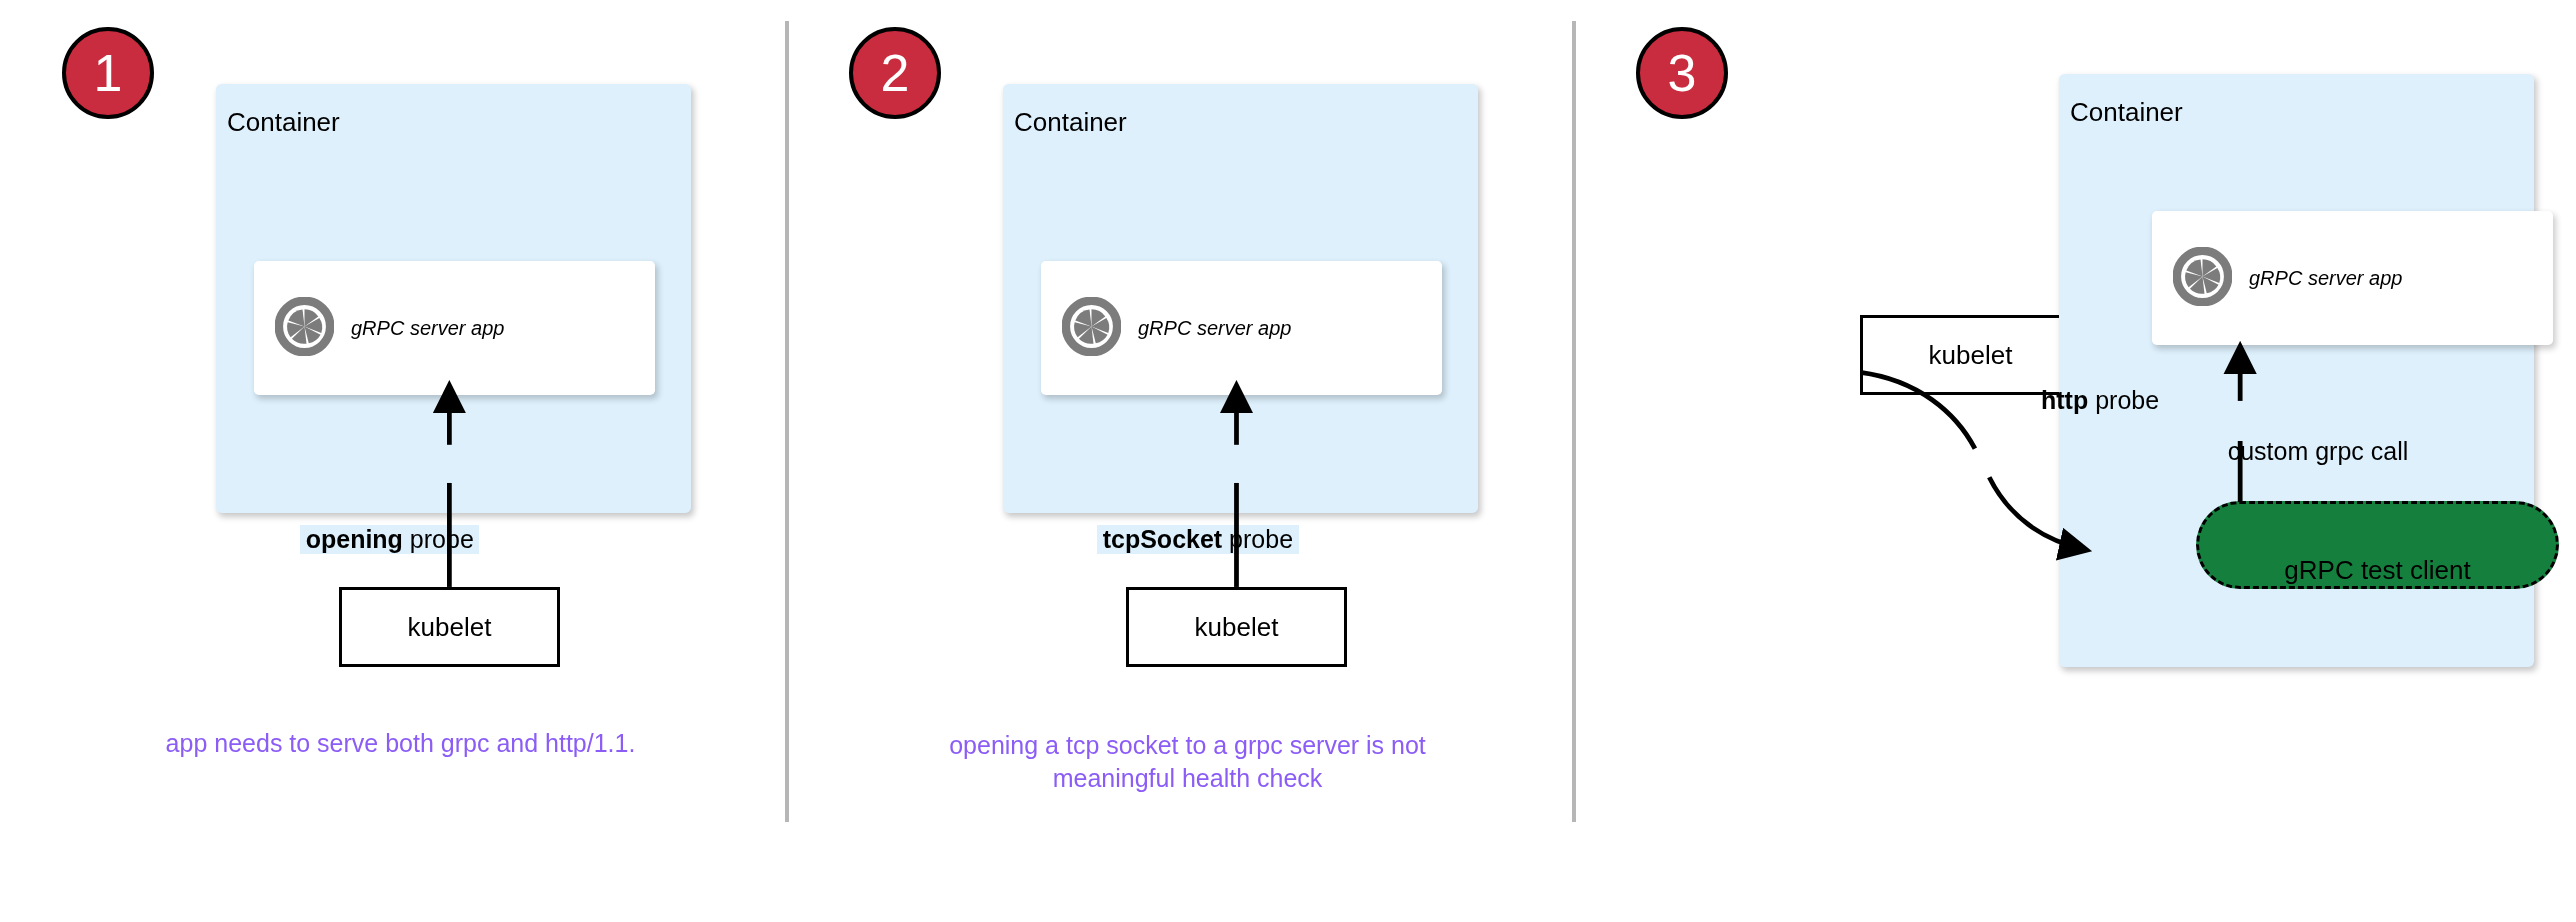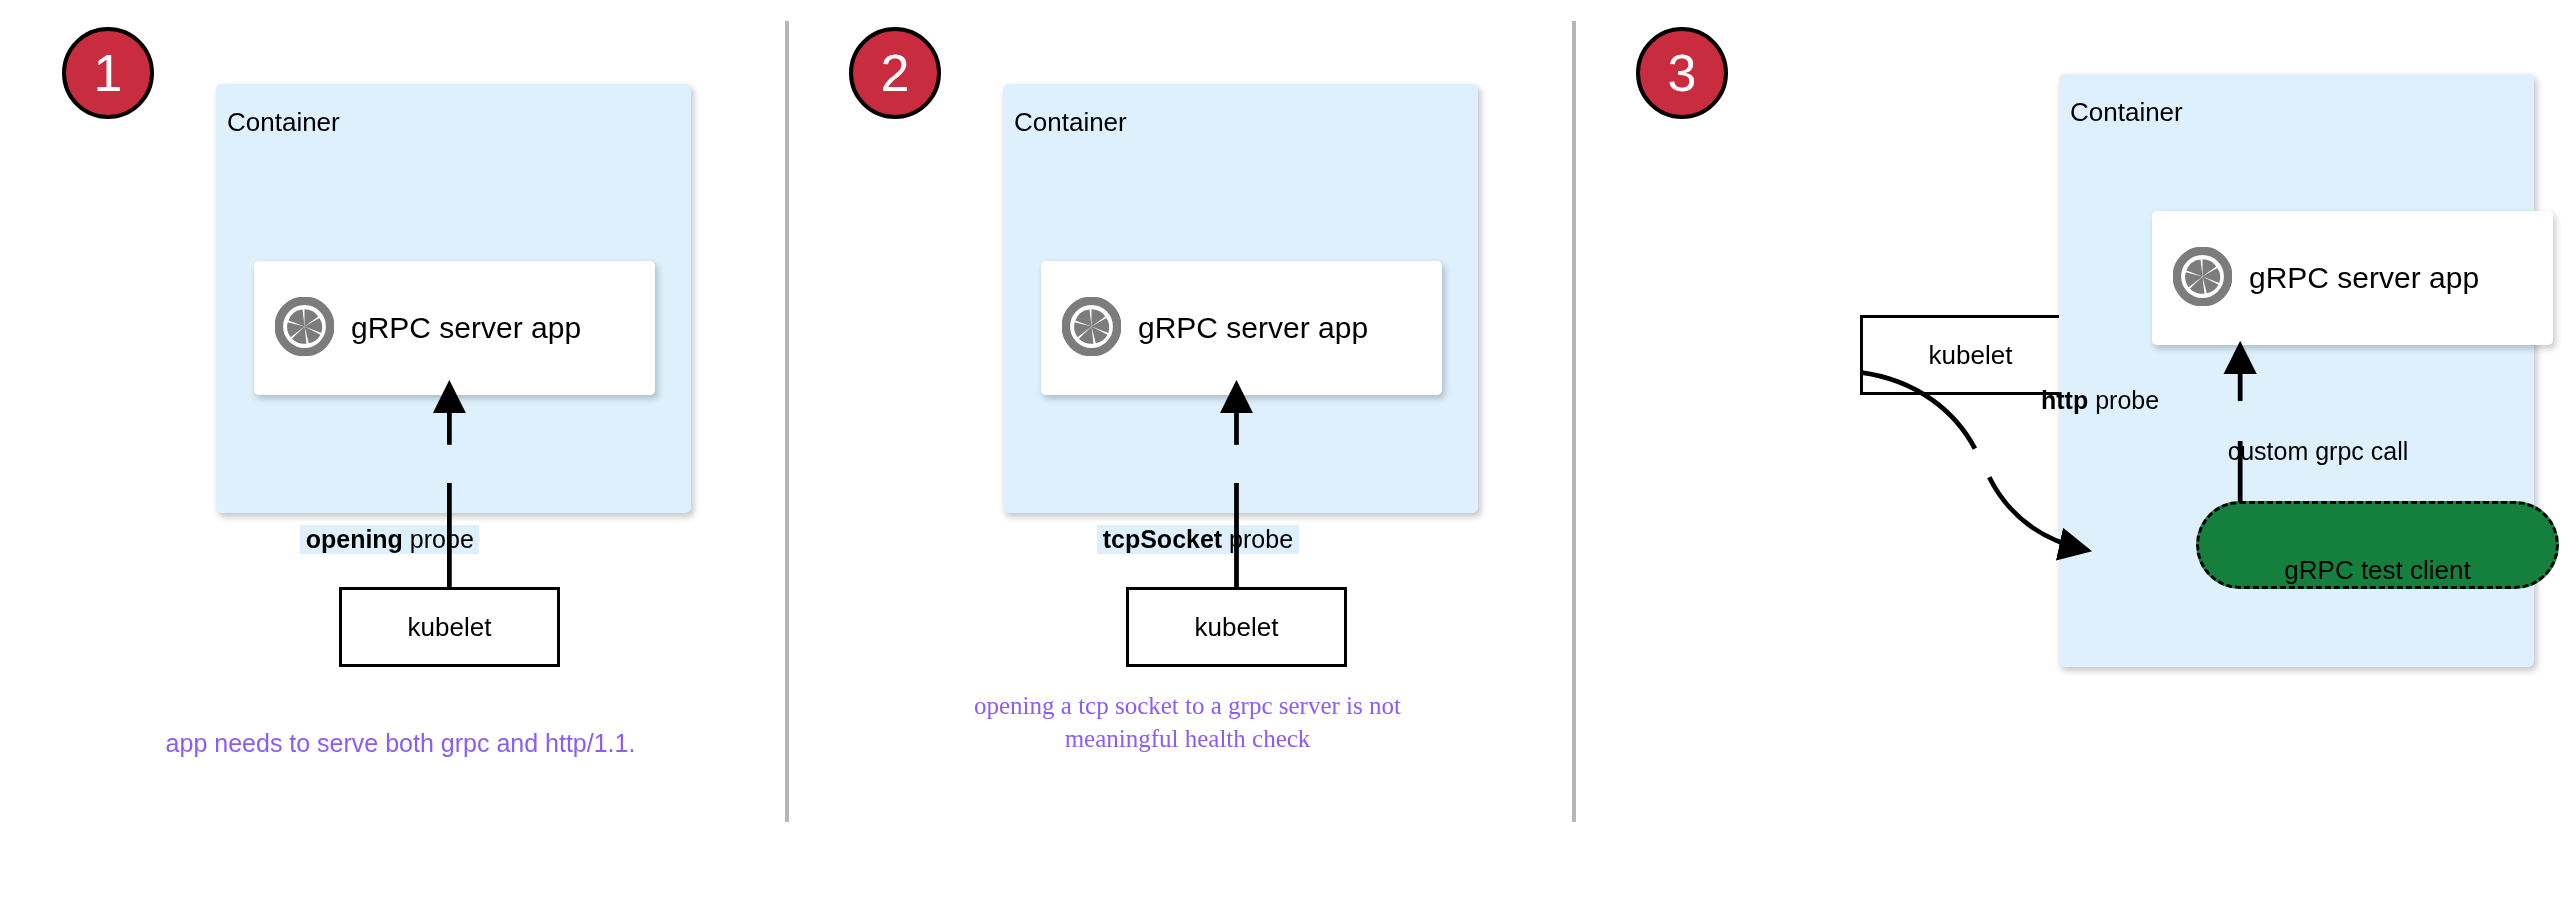--- a/index.html
+++ b/index.html
@@ -81,24 +81,25 @@
     position: absolute;
     background: #ffffff;
     border-radius: 4.8px;
     box-shadow: 2.9px 3.8px 6.7px rgba(0,0,0,0.20);
     display: flex;
     align-items: center;
     box-sizing: border-box;
     padding-left: 21px;
   }
   .app-card-label {
-    font-size: 30px;
+    font-size: 20px;
     color: #000000;
     margin-left: 17px;
     white-space: nowrap;
+    font-style: italic;
   }
   .grpc-icon { flex: 0 0 auto; display: block; }
 
   
   .kubelet-box {
     position: absolute;
     background: #ffffff;
     border: 3.8px solid #000000;
     box-sizing: border-box;
     display: flex;
@@ -225,21 +226,21 @@
 
       <div class="edge-label on-blue" style="left:78px; top:441px;margin-left:16px;">
         <b>tcpSocket</b><span> probe</span>
       </div>
     </div>
 
     <div class="kubelet-box" style="left:339px; top:587px; width:221px; height:80px;">
       <span>kubelet</span>
     </div>
 
-    <div class="caption" style="left:162px; top:689px; width:477px;font-family:Liberation Serif, serif;">opening a tcp socket to a grpc server is not meaningful health check</div>
+    <div class="caption" style="left:162px; top:729px; width:477px;">opening a tcp socket to a grpc server is not meaningful health check</div>
   </div>
 
   <div class="panel" id="panel-3">
 
     <div class="step-badge" style="left:62px; top:27px;">
       <span>3</span>
     </div>
 
     <div class="kubelet-box" style="left:286px; top:315px; width:221px; height:80px;">
       <span>kubelet</span>

